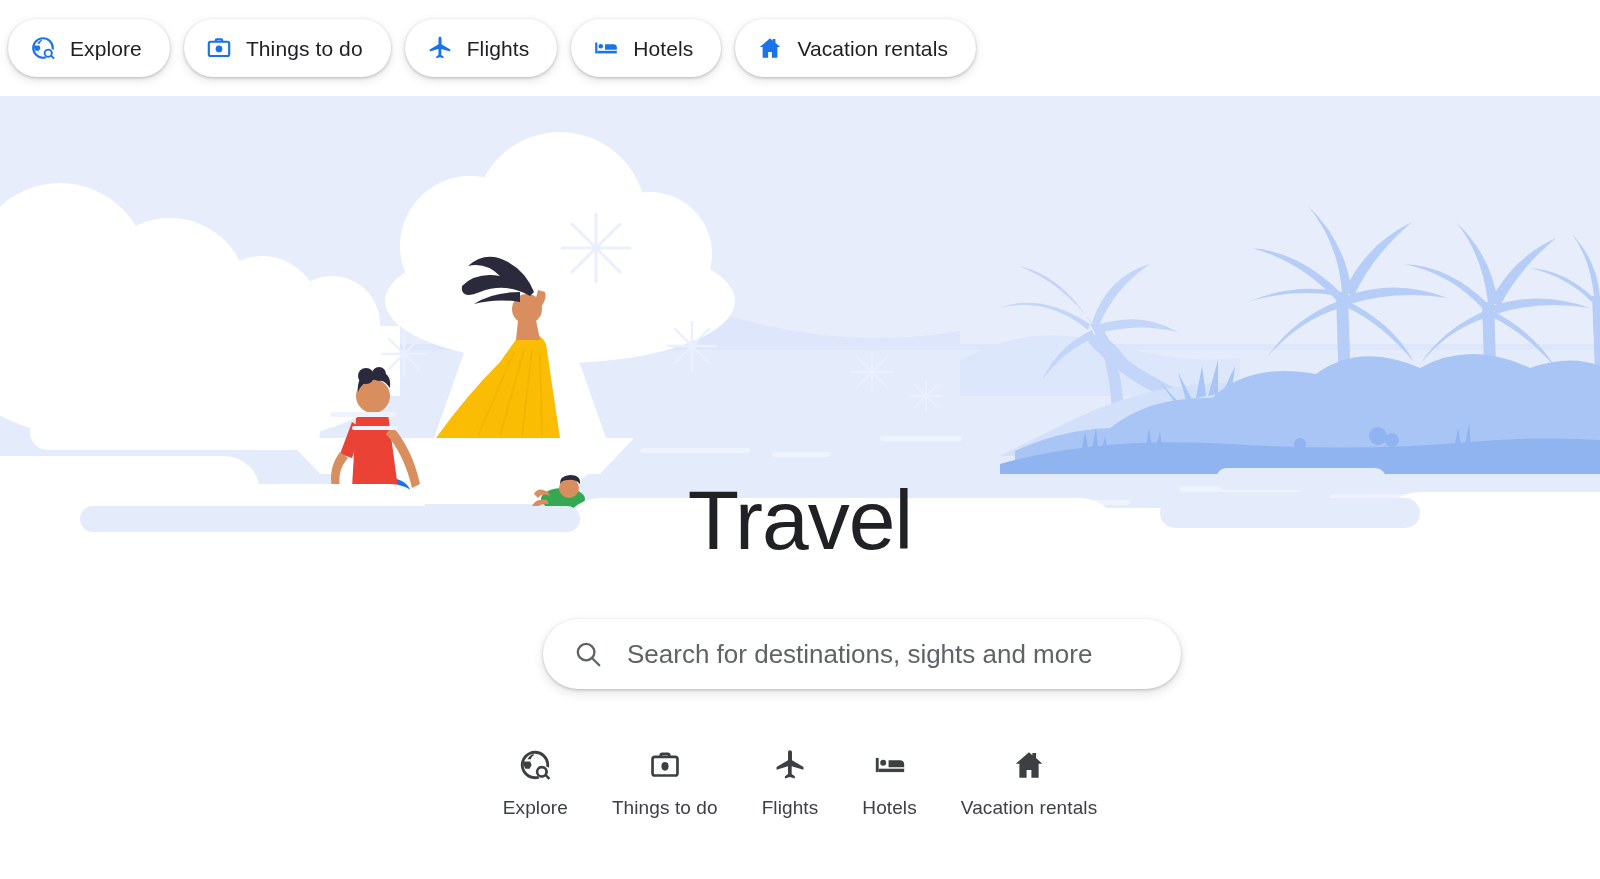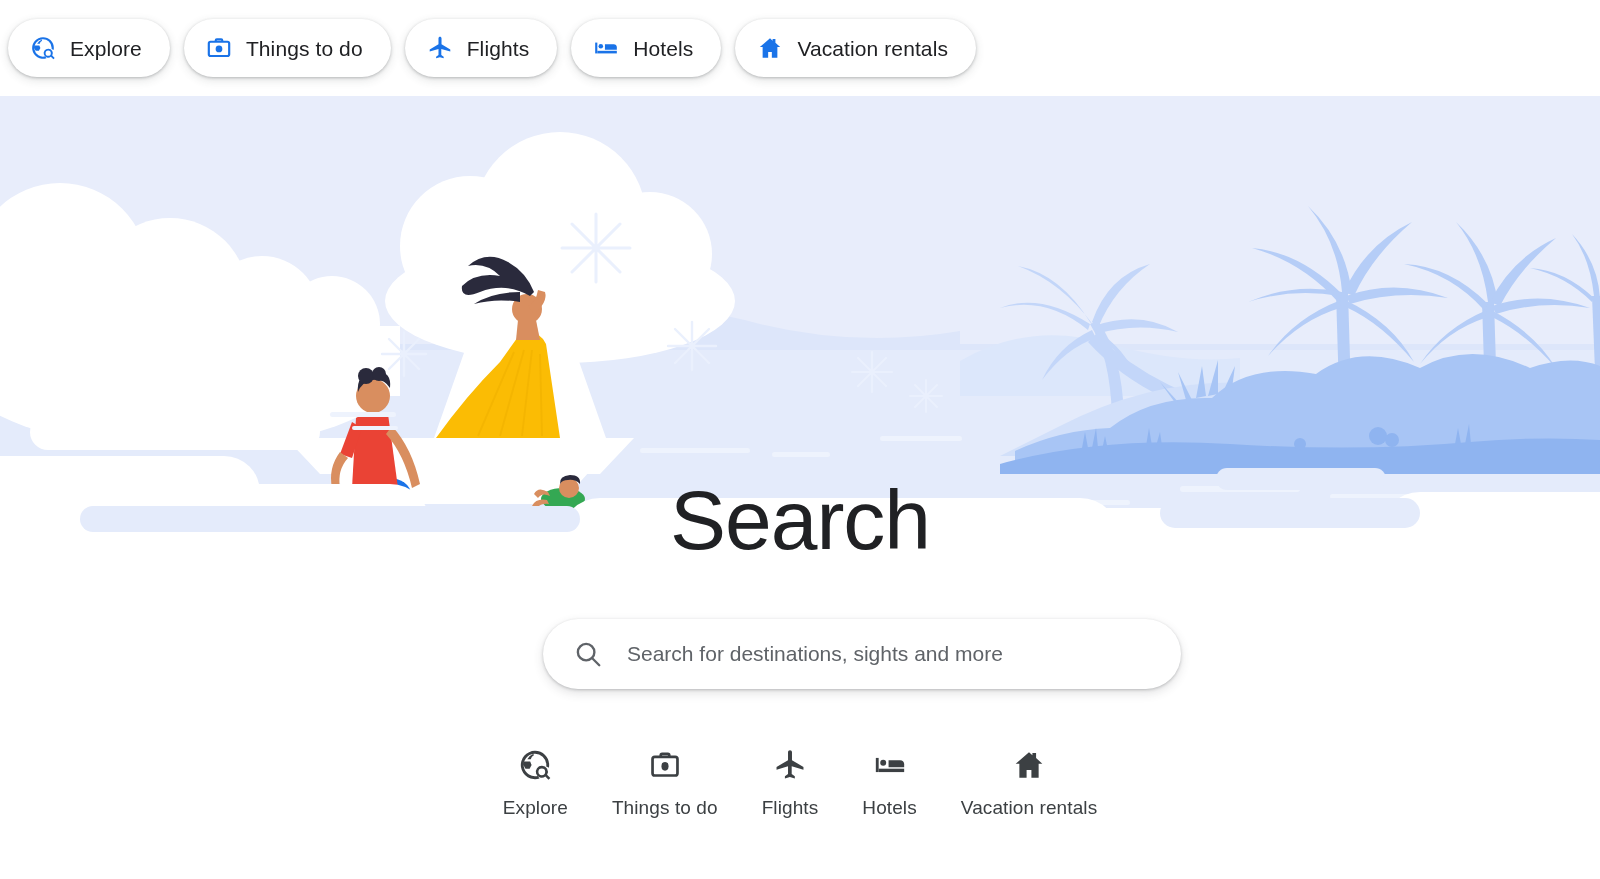--- a/index.html
+++ b/index.html
@@ -82,21 +82,21 @@
     gap: 24px;
     z-index: 20;
     cursor: text;
   }
   #search-icon { width: 30px; height: 30px; flex: 0 0 auto; }
   #search-input {
     border: 0;
     outline: none;
     background: transparent;
     font-family: "Liberation Sans", sans-serif;
-    font-size: 21px;
+    font-size: 26px;
     color: #202124;
     width: 540px;
     height: 40px;
   }
   #search-input::placeholder { color: #5f6368; opacity: 1; }
 
   
   #bottom-nav {
     position: absolute;
     left: 0; top: 748px;
@@ -412,21 +412,21 @@
         <rect x="80" y="410" width="500" height="26" rx="13"></rect>
         <rect x="1160" y="402" width="260" height="30" rx="15"></rect>
         <rect x="1216" y="372" width="170" height="22" rx="11"></rect>
         <rect x="1046" y="380" width="118" height="20" rx="10"></rect>
       </g>
 
     </g>
   </svg>
 </div>
 
-<h1 id="page-title">Search</h1>
+<h1 id="page-title">Travel</h1>
 
 <div id="search-box">
   <span id="search-icon">
     <svg viewBox="0 0 24 24" width="30" height="30" fill="none" stroke="#5f6368" stroke-width="1.9">
       <circle cx="10.5" cy="10.5" r="6.6"></circle>
       <path d="M15.4 15.4 L21 21" stroke-linecap="round"></path>
     </svg>
   </span>
   <input id="search-input" type="text" placeholder="Search for destinations, sights and more" value="" style="">
 </div>

